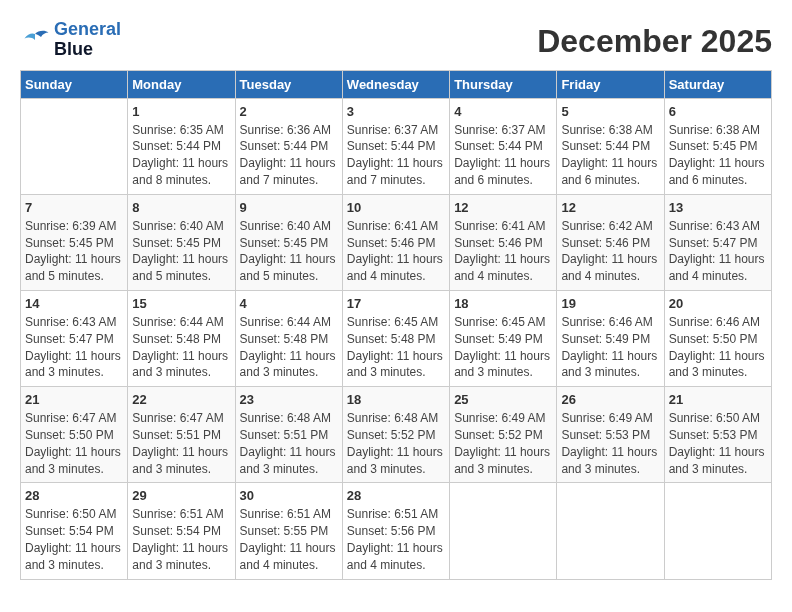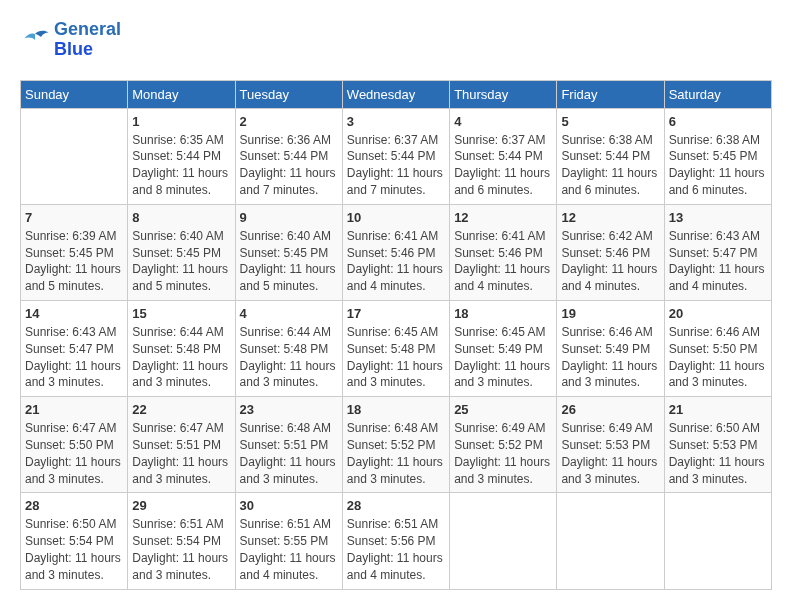--- a/index.html
+++ b/index.html
@@ -7,21 +7,21 @@
       font-family: Arial, sans-serif;
       background: #fff;
       width: 792px;
       min-height: 612px;
       padding: 20px;
     }
     .header {
       display: flex;
       justify-content: space-between;
       align-items: flex-end;
-      margin-bottom: 20px;
+      margin-bottom: 10px;
     }
     .logo {
       display: flex;
       align-items: center;
       gap: 4px;
     }
     .logo-text {
       font-size: 18px;
       font-weight: bold;
       color: #333;
@@ -51,21 +51,21 @@
       border-collapse: collapse;
       table-layout: fixed;
     }
     thead tr {
       background-color: #2a6db5;
       color: #fff;
     }
     thead th {
       padding: 6px 4px;
       font-size: 13px;
-      font-weight: normal;
+      font-weight: bold;
       text-align: left;
       border: 1px solid #ccc;
     }
     tbody tr {
       border-bottom: 1px solid #ccc;
     }
     tbody td {
       vertical-align: top;
       padding: 5px 4px;
       font-size: 10.5px;
@@ -92,24 +92,25 @@
 <body>
 
 <div class="header">
   <div class="logo">
     <svg class="logo-bird" viewBox="0 0 40 32" xmlns="http://www.w3.org/2000/svg">
       <path d="M20 8 C24 4, 32 2, 38 6 C34 6, 30 8, 28 12 C26 10, 22 8, 20 8Z" fill="#2a6db5"></path>
       <path d="M20 8 C16 6, 10 8, 6 14 C10 12, 16 12, 20 16 C20 12, 20 10, 20 8Z" fill="#4a9fd5"></path>
     </svg>
     <div class="logo-text">
       <div><span>General</span></div>
-      <div><span style="color:#1d4ed8">Blue</span></div>
+      <div><span style="color:#0f172a">Blue</span></div>
     </div>
   </div>
   <div class="title-block">
+    <div class="month-title">December 2025</div>
   </div>
 </div>
 
 <table>
   <thead>
     <tr>
     <th>Sunday</th>
         <th>Monday</th>
         <th>Tuesday</th>
         <th>Wednesday</th>

